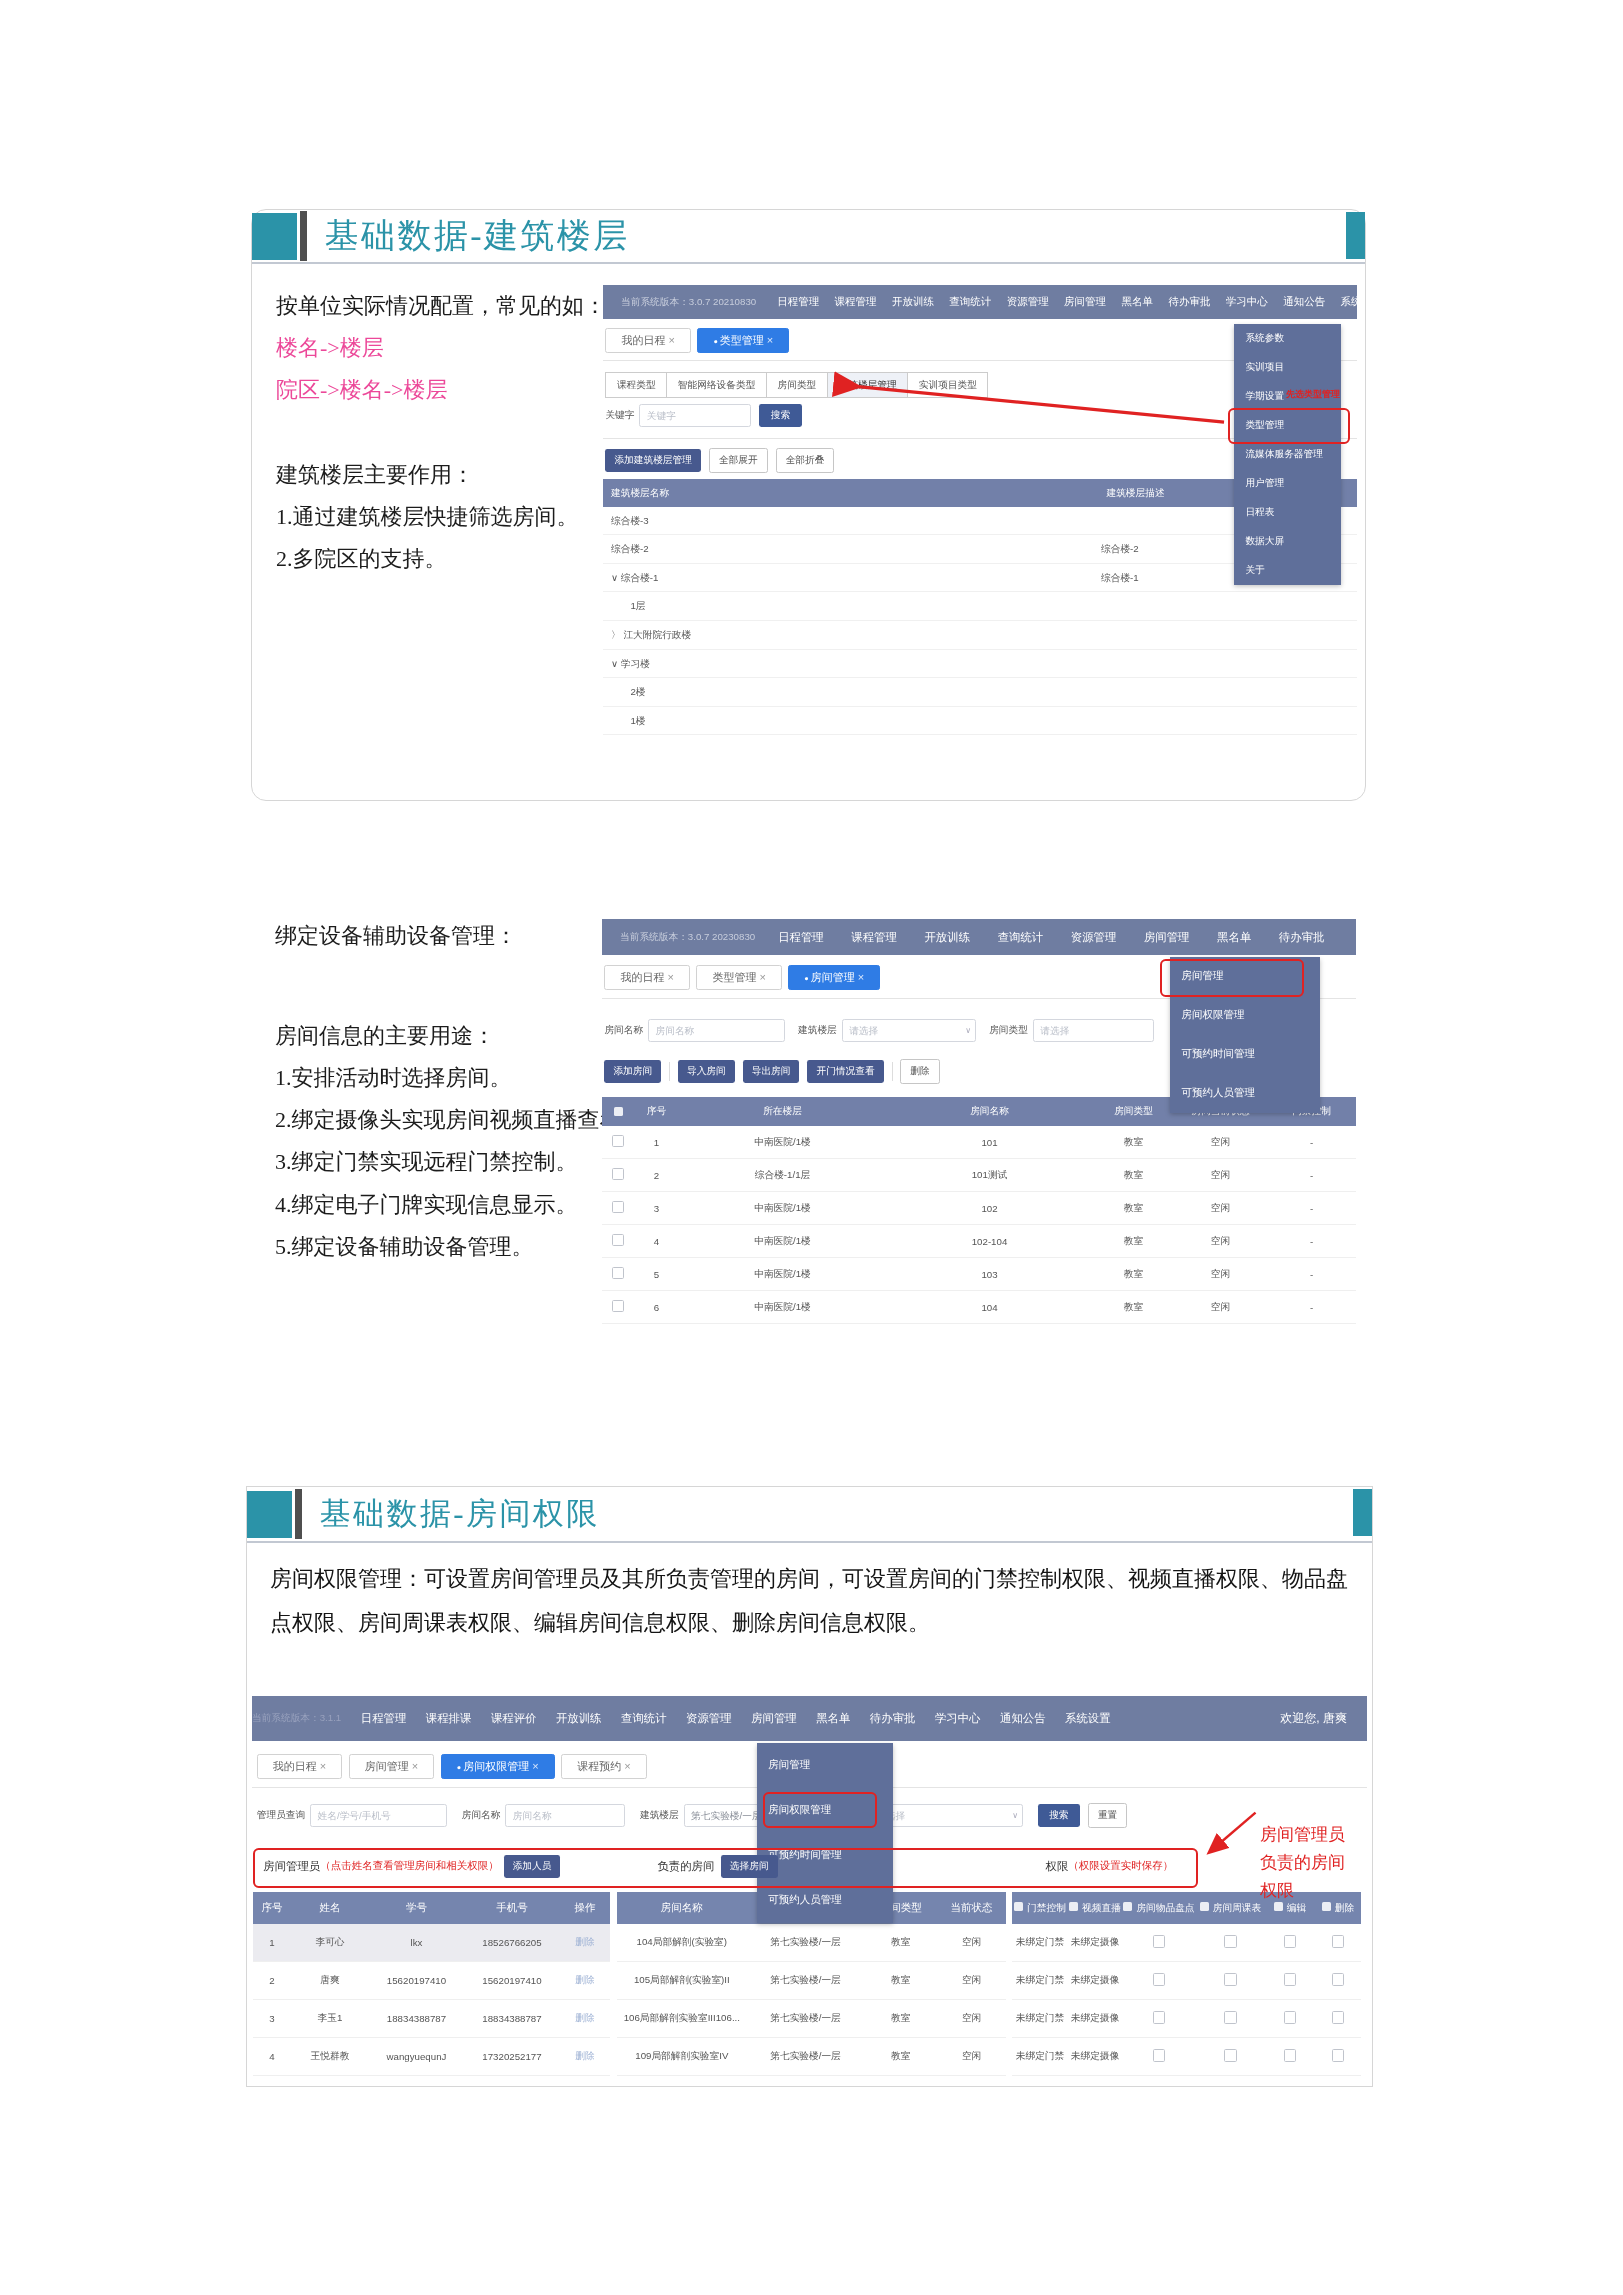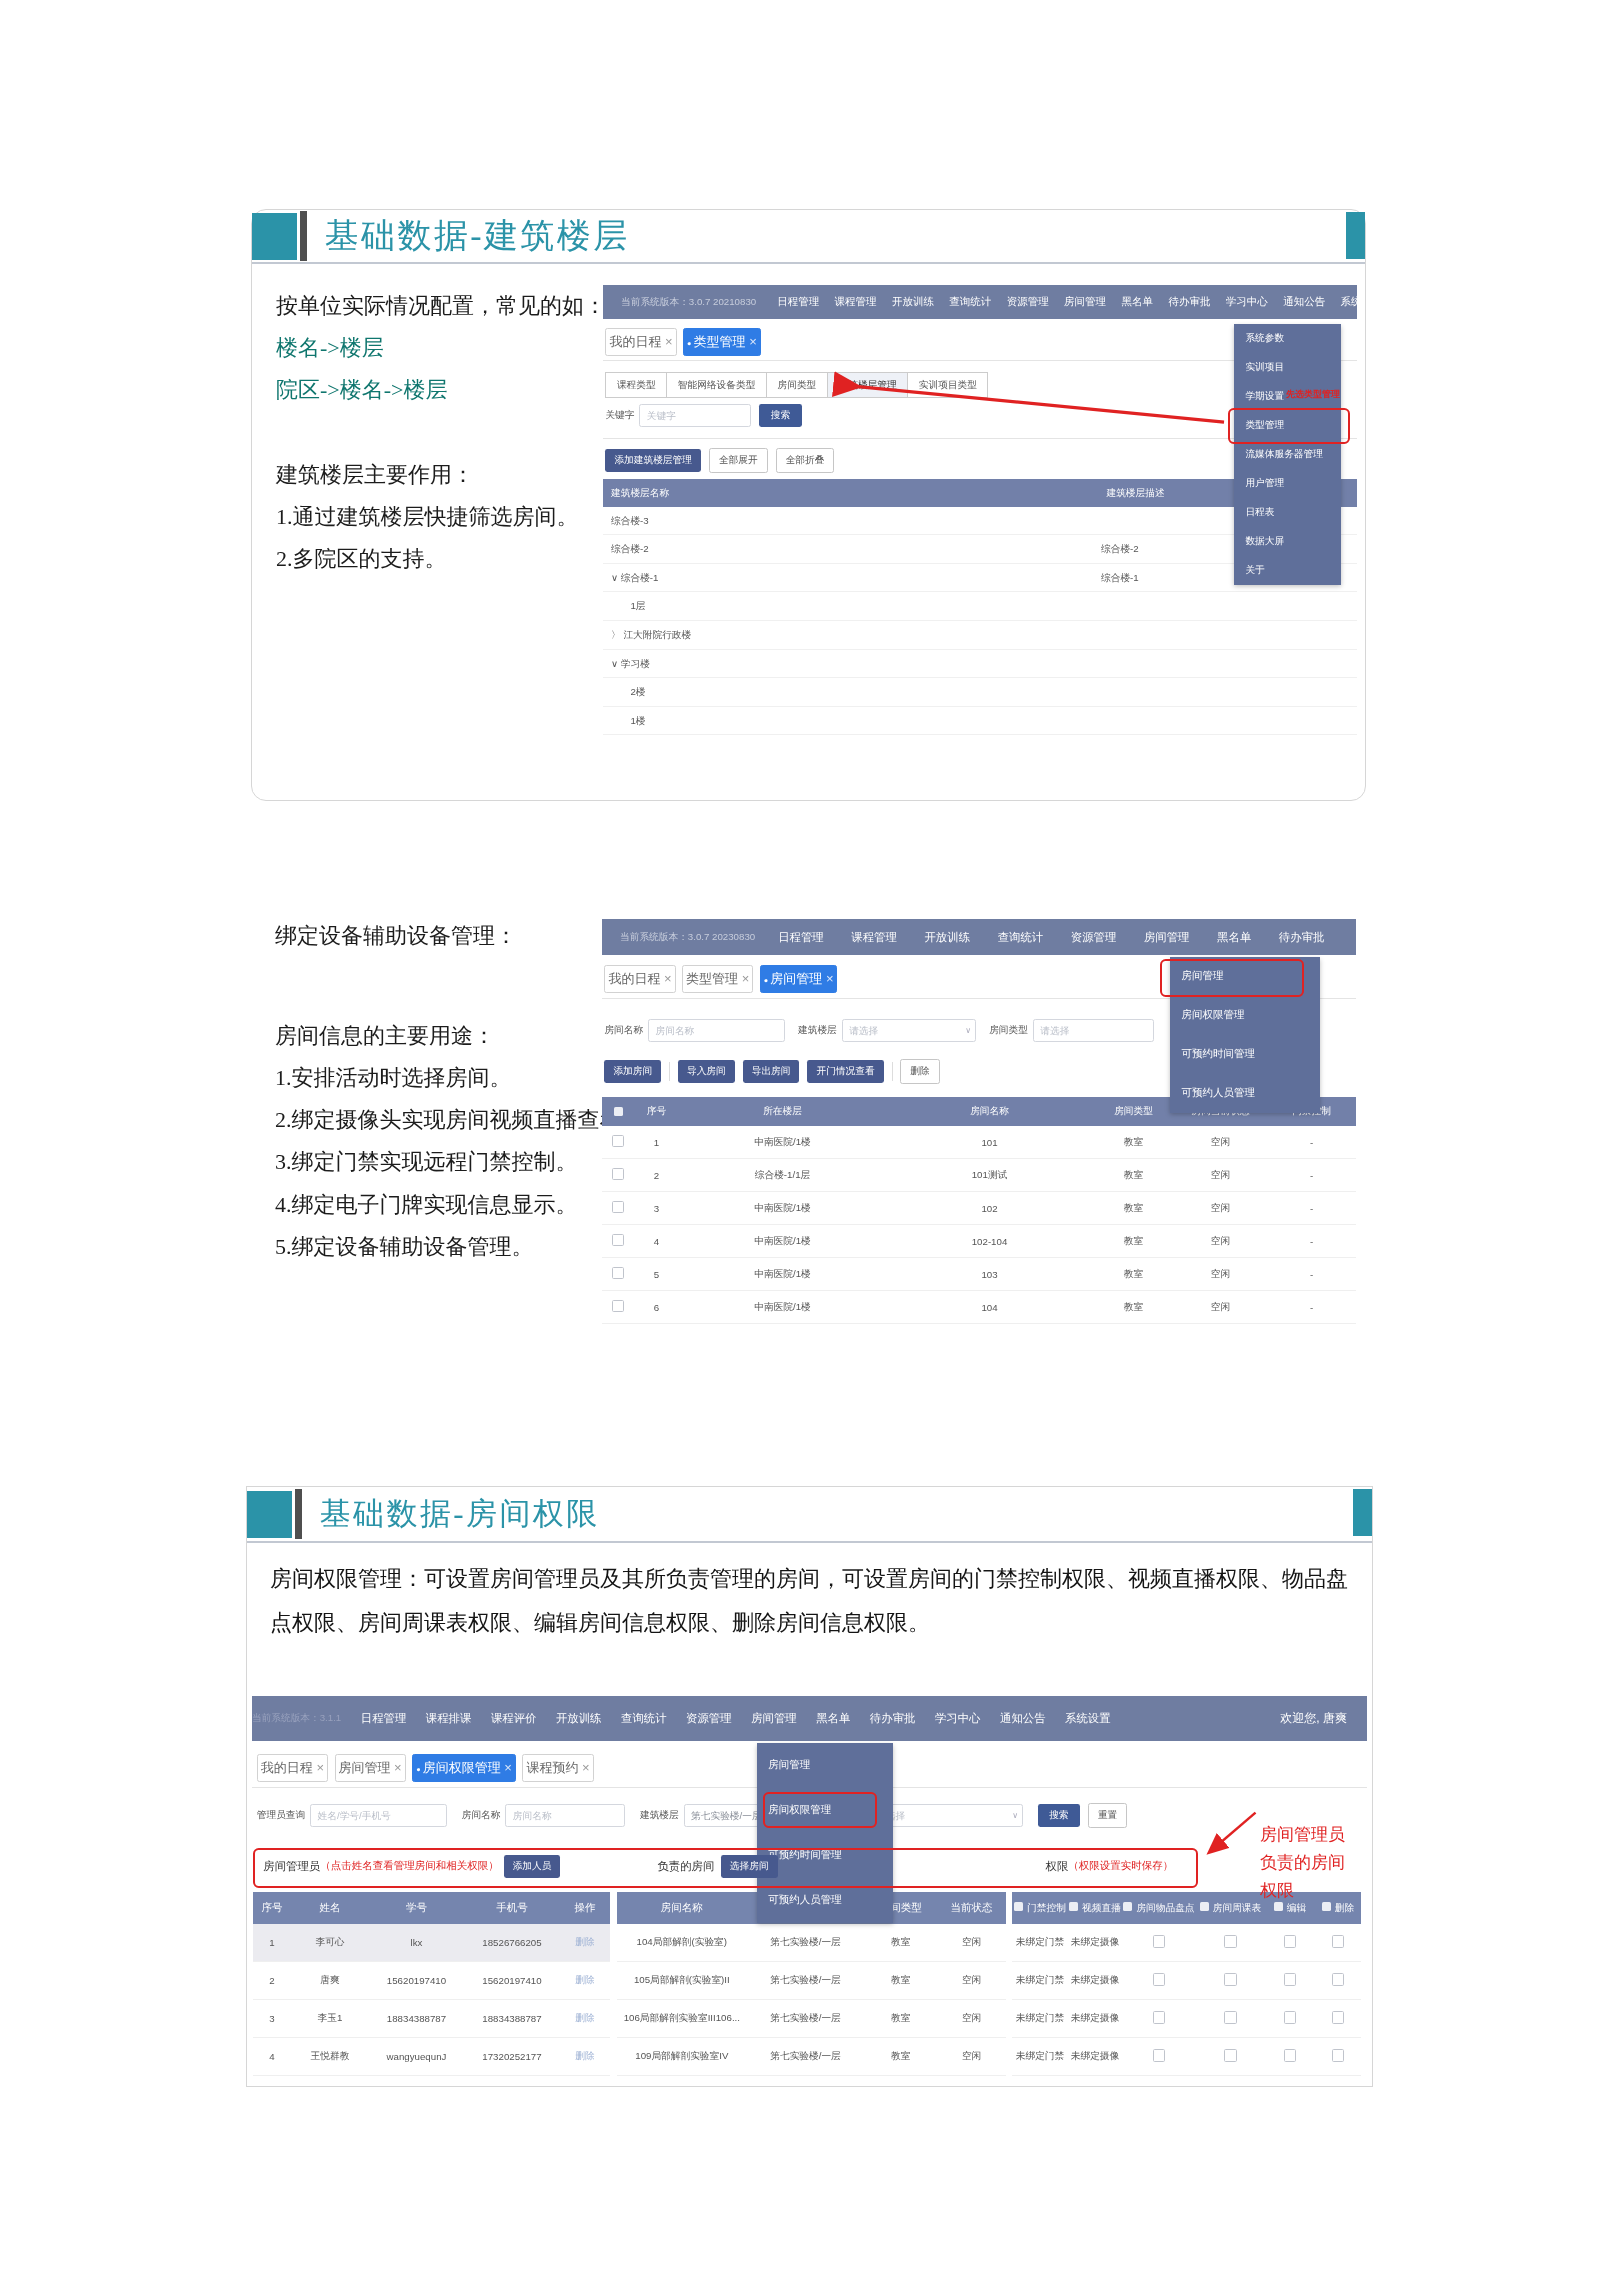--- a/index.html
+++ b/index.html
@@ -11,33 +11,33 @@
   .titlebar{position:relative;height:52px;display:flex;align-items:center;
             border-bottom:2.4px solid #c2c8d2;}
   .teal-sq{width:45px;height:47px;background:#2b93a8;flex:none;}
   .gray-bar{width:6.5px;height:50px;background:#4f4f4f;flex:none;margin-left:3.2px;margin-right:18px;}
   .slide-title{font-family:"Liberation Serif","DejaVu Serif",serif;font-size:34px;
                color:#2b93a8;font-weight:400;letter-spacing:2.4px;white-space:nowrap;}
   .teal-sq-r{position:absolute;right:0;top:1.6px;width:19.5px;height:47px;background:#2b93a8;}
   
   .note{position:absolute;font-family:"Liberation Serif","DejaVu Serif",serif;
         font-size:22px;color:#1c1c1c;white-space:nowrap;}
-  .note.blue{color:#0f766e;}
+  .note.blue{color:#ec4899;}
   .para{position:absolute;font-family:"Liberation Serif","DejaVu Serif",serif;
         font-size:22px;color:#141414;line-height:2.0;}
   
   .shot{position:absolute;background:#fff;overflow:hidden;font-size:9.7px;color:#555;}
   .navbar{position:absolute;left:0;right:0;background:#6f7da1;display:flex;align-items:center;}
   .version{color:#c7cddc;font-size:9.7px;white-space:nowrap;flex:none;}
   .navitems{display:flex;align-items:center;white-space:nowrap;}
   .navitem{color:#fff;cursor:pointer;white-space:nowrap;}
   .welcome{margin-left:auto;color:#fff;white-space:nowrap;padding-right:20px;font-size:12px;}
   .tabsrow{position:absolute;display:flex;gap:6.5px;align-items:center;}
-  .tab{border:0.8px solid #d2d2d2;background:#fff;color:#666;padding:4px 3px;border-radius:2.4px;
-       font-size:13px;white-space:nowrap;}
+  .tab{border:0.8px solid #d2d2d2;background:#fff;color:#666;padding:4px 15px;border-radius:2.4px;
+       font-size:11px;white-space:nowrap;}
   .tab::after{content:" ×";color:#999;}
   .tab.active{background:#2f7ce5;border-color:#2f7ce5;color:#fff;}
   .tab.active::before{content:"● ";font-size:7.3px;}
   .tab.active::after{color:#dce8fb;}
   .hdiv{position:absolute;left:0;right:0;height:0.8px;background:#e4e4e4;}
   .subtab{display:inline-block;border:0.8px solid #ccc;background:#fff;padding:5.7px 10.5px;
           font-size:9.7px;color:#555;margin-right:-0.8px;white-space:nowrap;}
   .subtab.active{background:#eef1f7;color:#333;}
   .flabel{font-size:9.7px;color:#555;margin-right:4.9px;white-space:nowrap;}
   .tinput{display:inline-block;border:0.8px solid #d4d7de;border-radius:2.4px;height:21px;

